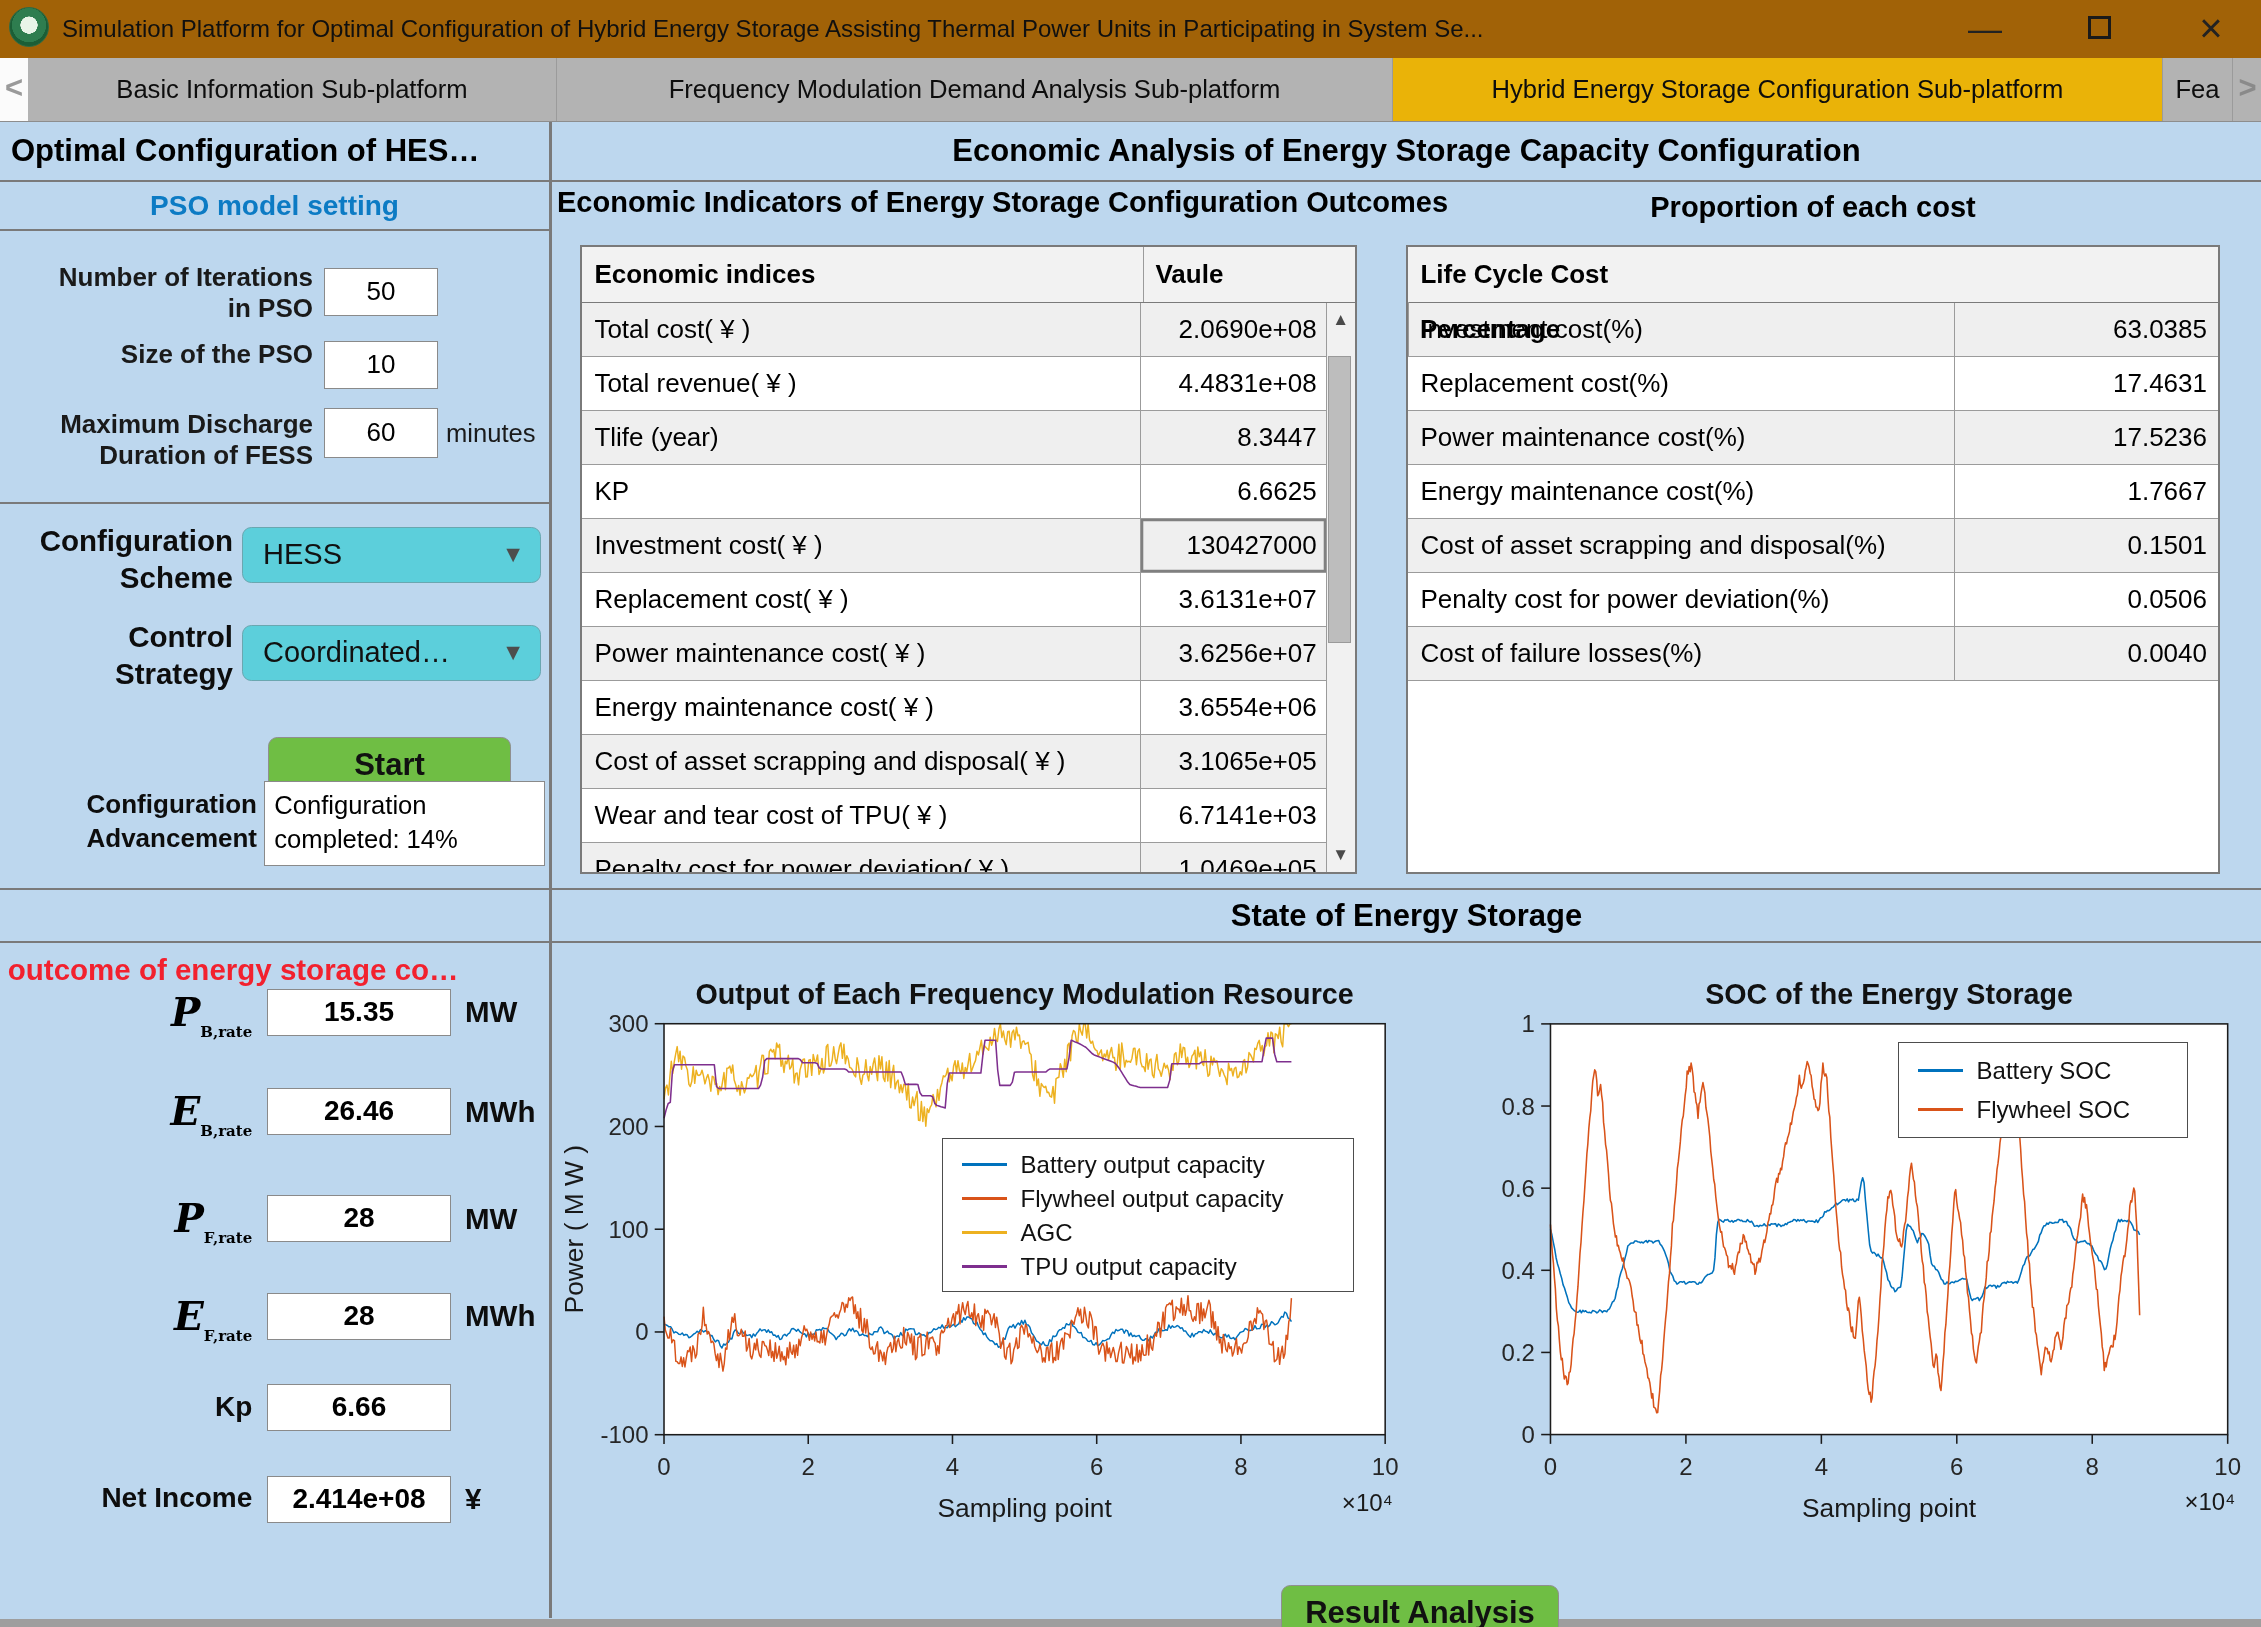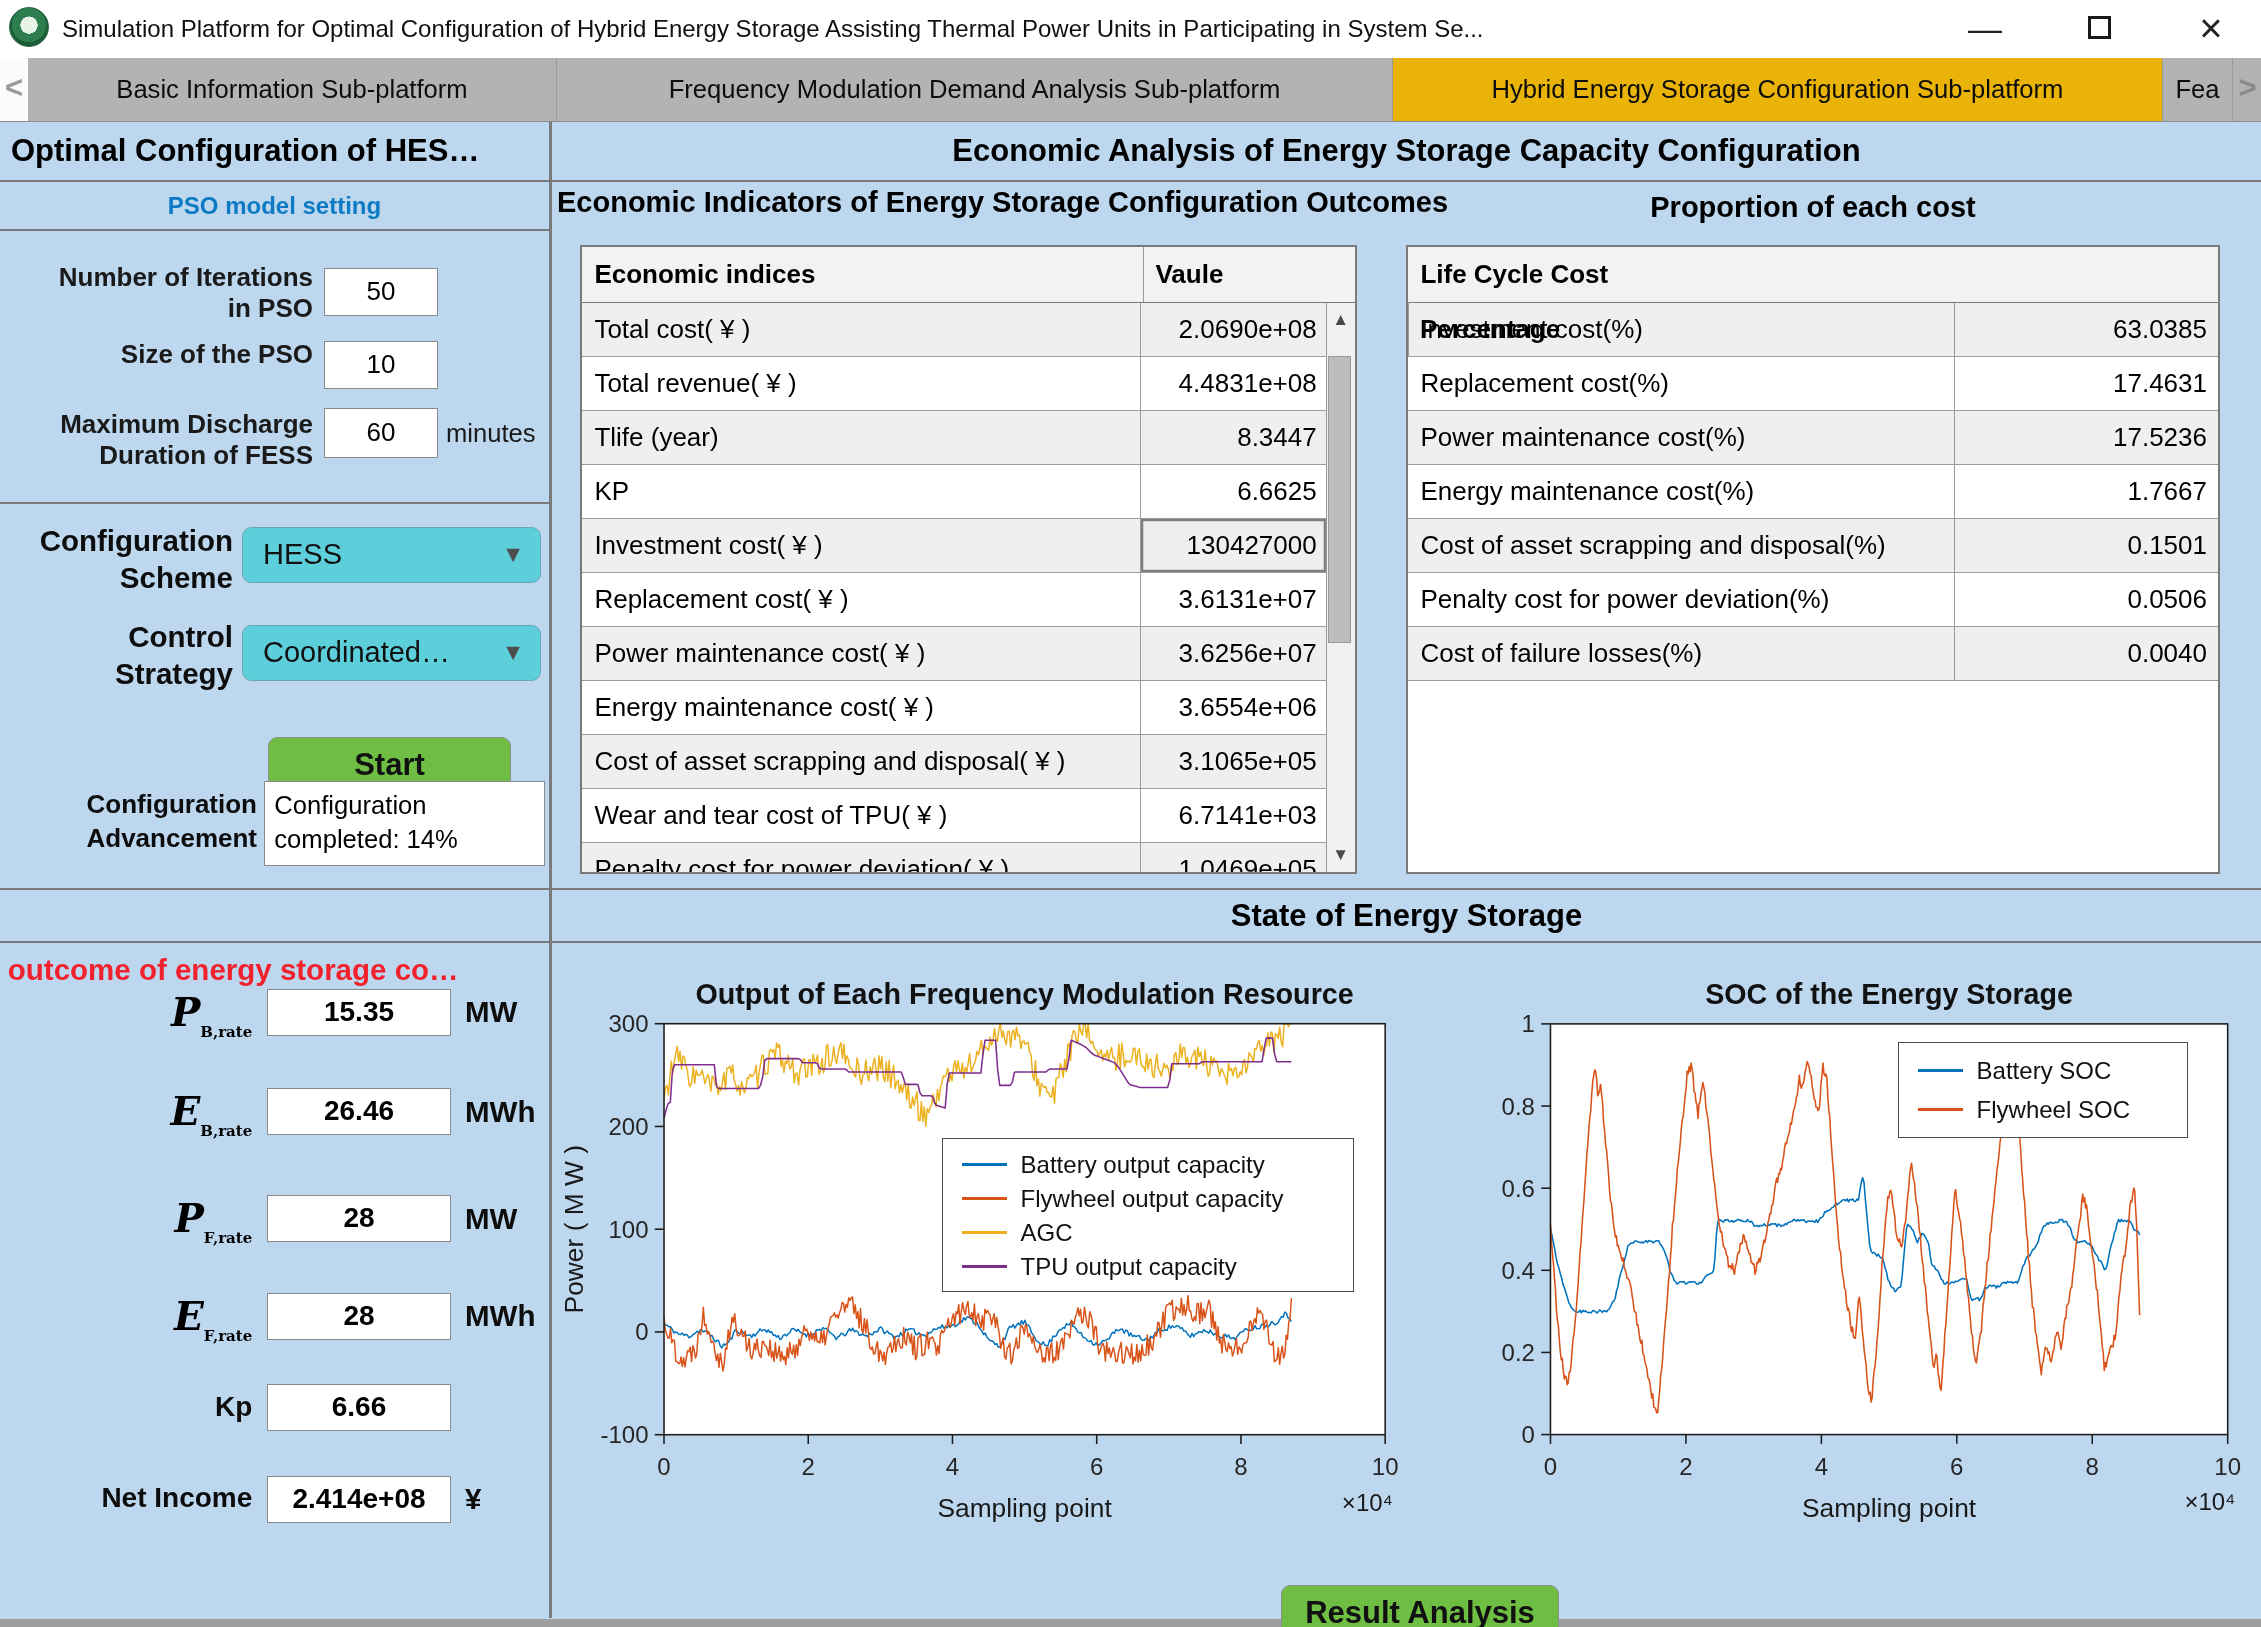--- a/index.html
+++ b/index.html
@@ -1,18 +1,18 @@
 <!DOCTYPE html>
 <html style="font-size:12.4px"><head>
 <meta charset="utf-8">
 <style>
   html,body{margin:0;padding:0;background:#888;}
   .app{position:relative;width:2261px;height:1627px;background:#bdd7ee;font-family:"Liberation Sans",sans-serif;overflow:hidden;}
   
-  .titlebar{position:absolute;left:0;top:0;width:2261px;height:58px;background:#ffffff;}
+  .titlebar{position:absolute;left:0;top:0;width:2261px;height:58px;background:#a16207;}
   .app-icon{position:absolute;left:9.3px;top:7px;width:40px;height:40px;border-radius:50%;
     background:radial-gradient(circle at 50% 45%, #e8f4e8 0 30%, #2e7d4f 31% 60%, #1b5e36 61% 100%);
     border:1.6px solid #2e6b45;box-sizing:border-box;}
   .win-title{position:absolute;left:62px;top:0;height:58px;line-height:58px;font-size:24px;color:#101010;white-space:nowrap;}
   .win-btn{position:absolute;top:0;height:58px;width:56px;text-align:center;line-height:56px;color:#222;}
   .btn-min{left:1957px;font-size:34px;font-weight:300;}
   .btn-max{left:2071px;}
   .max-box{display:inline-block;width:23px;height:23px;border:3.1px solid #1a1a1a;margin-top:16.3px;box-sizing:border-box;}
   .btn-close{left:2183px;font-size:40px;font-weight:300;}
   
@@ -30,21 +30,21 @@
   .vsep{position:absolute;left:549px;top:122px;width:3.1px;height:1496px;background:#7a7a7a;}
   .hsep{position:absolute;background:#7a7a7a;}
   .hs-top{left:0;top:180px;width:2261px;height:2.3px;}
   .hs-psotitle{left:0;top:229px;width:549px;height:2.3px;}
   .hs-fields{left:0;top:502px;width:549px;height:2.3px;}
   .hs-mid{left:0;top:888px;width:2261px;height:2.3px;}
   .hs-mid2{left:0;top:941px;width:2261px;height:2.3px;}
   .bottom-strip{position:absolute;left:0;top:1619px;width:2261px;height:8.5px;background:#9e9e9e;}
   
   .lp-header{position:absolute;left:0;top:122px;width:543px;height:57px;line-height:57px;padding-left:11px;font-size:31px;font-weight:bold;color:#000;white-space:nowrap;overflow:hidden;}
-  .pso-header{position:absolute;left:0;top:182px;width:549px;height:47px;line-height:47px;text-align:center;font-size:24px;font-weight:bold;color:#0c7bc4;}
+  .pso-header{position:absolute;left:0;top:182px;width:549px;height:47px;line-height:47px;text-align:center;font-size:28px;font-weight:bold;color:#0c7bc4;}
   .fld-label{position:absolute;left:0;width:313px;text-align:right;font-size:26px;font-weight:bold;color:#1a1a1a;line-height:31px;}
   .inputbox{position:absolute;background:#fff;border:1.6px solid #8a8a8a;box-sizing:border-box;text-align:center;font-size:26px;color:#000;}
   .fld-unit{position:absolute;font-size:25.6px;color:#1a1a1a;}
   .dd{position:absolute;left:242px;width:299px;height:56px;background:#5ccfdb;border:1.6px solid #6aa7b0;border-radius:9.3px;box-sizing:border-box;font-size:29px;color:#111;line-height:53px;padding-left:20px;}
   .dd .arr{position:absolute;right:15.5px;top:0;line-height:53px;font-size:23px;color:#4d4d4d;}
   .sch-label{position:absolute;left:0;width:233px;text-align:right;font-size:29.5px;font-weight:bold;color:#0d0d0d;}
   .btn-green{position:absolute;background:#6fbe44;border:1.6px solid #8f8f8f;border-radius:9.3px;box-sizing:border-box;text-align:center;font-weight:bold;color:#111;margin-top:24px;}
   .start-btn{left:268px;top:713px;width:243px;height:56px;font-size:31px;line-height:53px;}
   .adv-label{position:absolute;left:0;width:257px;text-align:right;font-size:26px;font-weight:bold;color:#0d0d0d;}
   .adv-box{position:absolute;left:264px;top:781px;width:281px;height:85px;background:#fff;border:1.6px solid #8a8a8a;box-sizing:border-box;font-size:25.6px;color:#000;padding:6.2px 9.3px;line-height:34px;}

